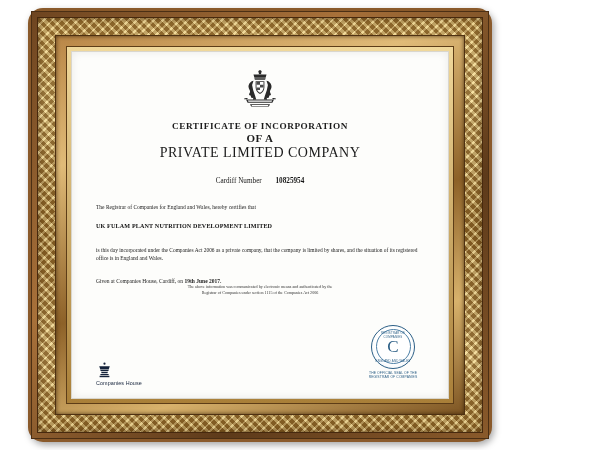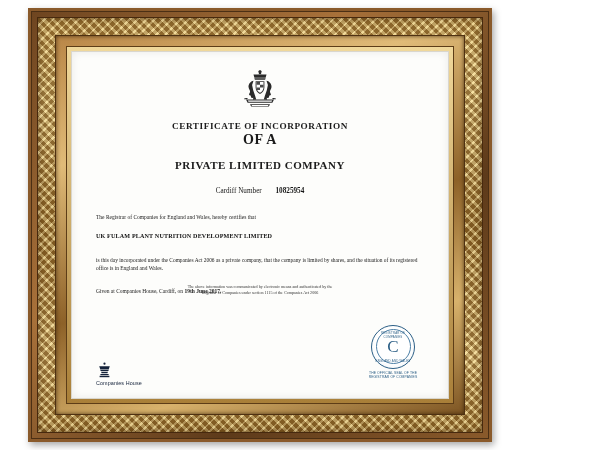--- a/index.html
+++ b/index.html
@@ -20,21 +20,21 @@
   }
 
   
   .frame-outer {
     position: absolute;
     left: 28px;
     top: 8px;
     width: 464px;
     height: 434px;
     background: #8a5a2b;
-    border-radius: 0;
+    border-radius: 15px;
     box-shadow: 2px 3px 7px rgba(0,0,0,0.35);
   }
 
   
   .frame-bevel1 {
     position: absolute;
     left: 3px; top: 3px; right: 3px; bottom: 3px;
     background: linear-gradient(135deg,#6e4520 0%, #a8713a 35%, #5d3a1a 70%, #8a5a2b 100%);
     border: 1px solid #4b2f14;
   }
@@ -117,32 +117,32 @@
     text-align: center;
     margin-top: 7px;
   }
   .title-line1 {
     font-size: 9.2px;
     letter-spacing: 0.6px;
     font-weight: bold;
     color: #1b1b1b;
   }
   .title-line2 {
-    font-size: 14px;
+    font-size: 11px;
     letter-spacing: 0.5px;
     font-weight: bold;
     color: #1b1b1b;
     margin-top: 1px;
   }
   .title-line3 {
-    font-size: 11px;
+    font-size: 14px;
     letter-spacing: 0.5px;
-    font-weight: bold;
+    font-weight: normal;
     color: #1b1b1b;
-    margin-top: 11px;
+    margin-top: 1px;
   }
 
   .company-number {
     text-align: center;
     margin-top: 16px;
     font-size: 7.2px;
     color: #161616;
   }
   .company-number b { font-weight: bold; margin-left: 12px; }
 

